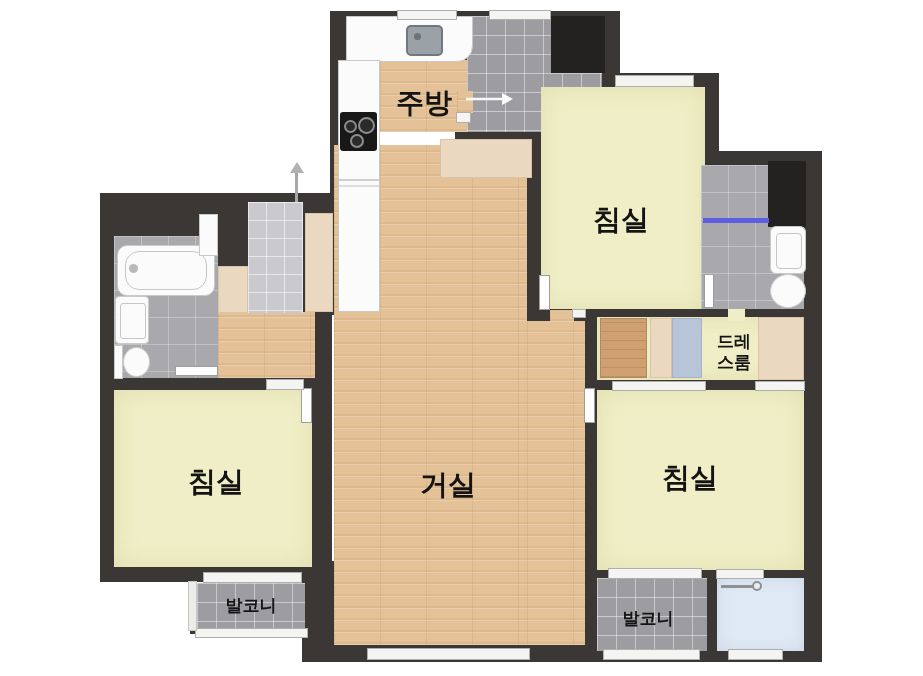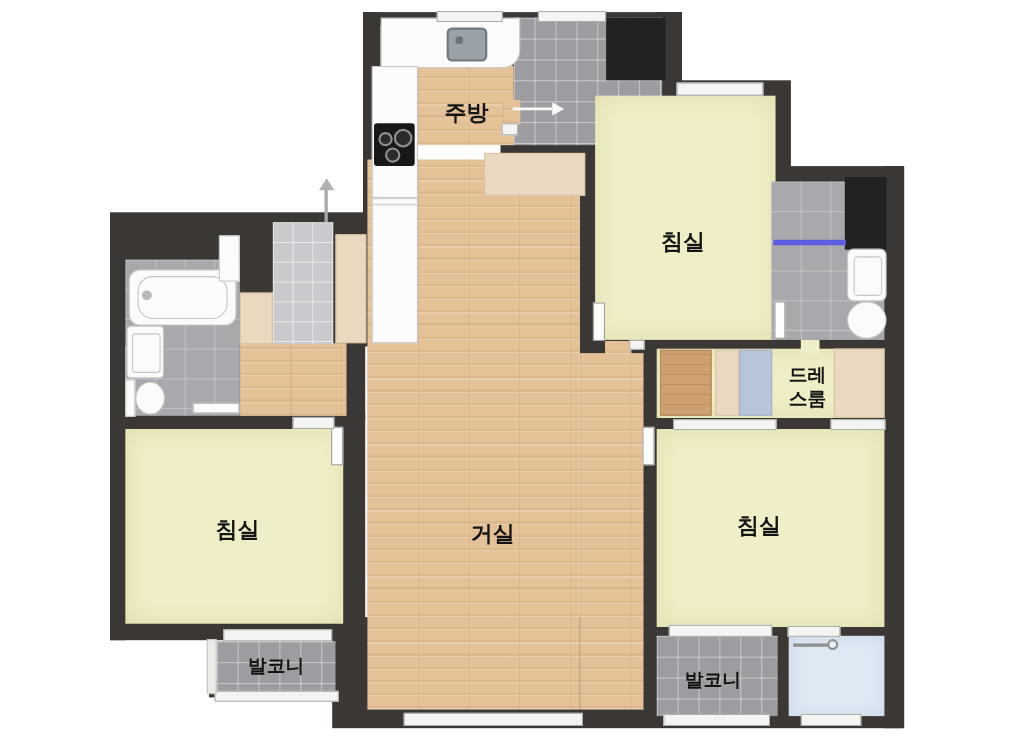--- a/index.html
+++ b/index.html
@@ -36,21 +36,21 @@
   .fix{position:absolute;z-index:3;}
   .whitefix{background:#fbfbfb;border:1px solid #c9c9c7;box-sizing:border-box;}
   .beige{background:#ead9c0;border:1px solid #d9c5a5;box-sizing:border-box;}
   .bluecab{background:#b8c4d8;border:1px solid #a6b2c8;box-sizing:border-box;}
   
   .win{position:absolute;background:#f4f4f2;border:1px solid #aeaeac;box-sizing:border-box;z-index:4;}
   .gap{position:absolute;z-index:4;}
   .leaf{position:absolute;background:#fdfdfd;border:1px solid #9e9e9c;box-sizing:border-box;z-index:4;}
   
   .lbl{position:absolute;transform:translate(-50%,-50%);font-weight:700;color:#141414;z-index:5;white-space:nowrap;text-align:center;}
-  .lbl-main{font-size:20px;}
+  .lbl-main{font-size:28px;}
   .lbl-small{font-size:17px;}
   
   .wm{position:absolute;left:178px;top:303px;height:74px;display:flex;align-items:center;gap:16px;z-index:6;pointer-events:none;}
   .wm-text{font-size:46px;font-weight:700;letter-spacing:2px;color:rgba(255,255,255,.55);white-space:nowrap;
            text-shadow:0 0 1px rgba(255,255,255,.2);}
   .burner{position:absolute;border-radius:50%;border:2px solid #8d8d8d;background:#2a2a2a;}
 </style>
 </head>
 <body>
 

